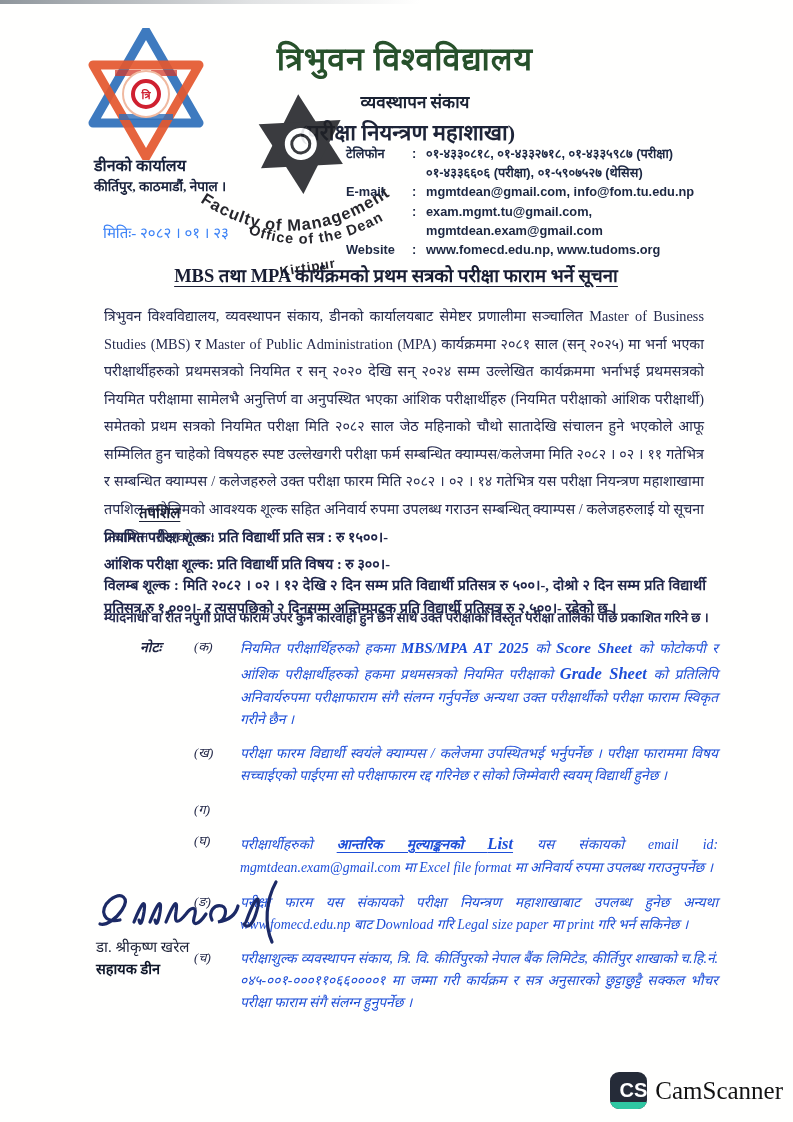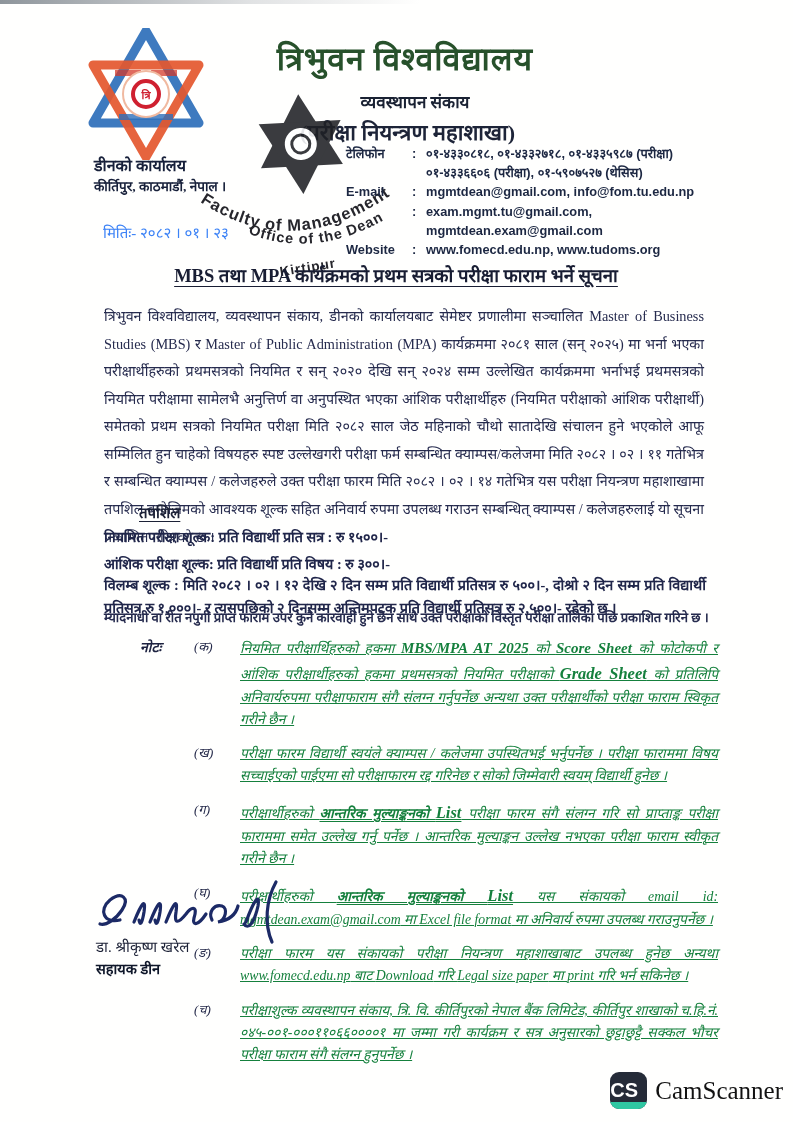--- a/index.html
+++ b/index.html
@@ -42,33 +42,33 @@
   .fee2{position:absolute;left:104px;top:554px;font-size:14.3px;font-weight:700;color:#20264a;}
   .latefee{position:absolute;left:104px;top:574px;width:602px;font-size:14.4px;font-weight:700;
     line-height:1.58;text-align:justify;color:#20264a;}
   .caution{position:absolute;left:104px;top:608px;width:606px;font-size:13.1px;font-weight:600;
     color:#262b4e;}
   
   .notes{position:absolute;left:140px;top:637px;width:578px;}
   .note-item{display:grid;grid-template-columns:54px 46px 1fr;margin-bottom:13px;}
   .note-lab{font-size:14px;font-weight:700;font-style:italic;color:#1d2240;}
   .note-mk{font-size:13px;font-style:italic;color:#252a4a;}
-  .note-tx{font-size:13.8px;font-style:italic;line-height:1.58;text-align:justify;color:#15803d;text-decoration:underline;}
+  .note-tx{font-size:13.8px;font-style:italic;line-height:1.58;text-align:justify;color:#1d4ed8;}
   .lat{font-family:"Liberation Serif","DejaVu Serif",serif;}
   .bi{font-weight:700;font-style:italic;font-size:15px;}
   .big{font-size:16.5px;}
   .ulb{text-decoration:underline;font-weight:700;text-underline-offset:3px;}
   
   .sig{position:absolute;left:90px;top:876px;}
   .sig-name{position:absolute;left:96px;top:936px;font-size:15px;font-weight:400;color:#1c2136;}
   .sig-role{position:absolute;left:96px;top:958px;font-size:14.5px;font-weight:700;color:#0f172a;}
   
   .wm{position:absolute;right:10px;top:1072px;display:flex;align-items:center;gap:8px;}
   .wm-icon{position:relative;width:37px;height:37px;border-radius:9px;background:#252b38;overflow:hidden;}
-  .wm-icon .cs{position:absolute;left:0;top:1px;width:100%;text-align:left;
+  .wm-icon .cs{position:absolute;left:0;top:1px;width:100%;text-align:right;
     font-family:"Liberation Sans",sans-serif;font-size:20px;font-weight:800;color:#ffffff;line-height:34px;}
   .wm-icon .teal{position:absolute;left:0;bottom:0;width:100%;height:7px;background:#2fc7a2;}
   .wm-label{font-family:"Liberation Serif",serif;font-size:25px;color:#121212;}
 </style>
 </head>
 <body>
 
 <div class="page">
   <div class="scan-edge"></div>
 
@@ -160,21 +160,20 @@
       <div class="note-tx"><span>नियमित परीक्षार्थिहरुको हकमा </span><span class="lat bi">MBS/MPA AT 2025</span><span> को </span><span class="lat bi">Score Sheet</span><span> को फोटोकपी र आंशिक परीक्षार्थीहरुको हकमा प्रथमसत्रको नियमित परीक्षाको </span><span class="lat bi big">Grade Sheet</span><span> को प्रतिलिपि अनिवार्यरुपमा परीक्षाफाराम संगै संलग्न गर्नुपर्नेछ अन्यथा उक्त परीक्षार्थीको परीक्षा फाराम स्विकृत गरीने छैन ।</span></div>
     </div>
     <div class="note-item">
       <span class="note-lab"></span>
       <span class="note-mk">(ख)</span>
       <div class="note-tx"><span>परीक्षा फारम विद्यार्थी स्वयंले क्याम्पस / कलेजमा उपस्थितभई भर्नुपर्नेछ । परीक्षा फाराममा विषय सच्चाईएको पाईएमा सो परीक्षाफारम रद्द गरिनेछ र सोको जिम्मेवारी स्वयम् विद्यार्थी हुनेछ ।</span></div>
     </div>
     <div class="note-item">
       <span class="note-lab"></span>
       <span class="note-mk">(ग)</span>
-      <div class="note-tx"><span>परीक्षार्थीहरुको </span><span class="ulb">आन्तरिक मुल्याङ्कनको </span><span class="lat bi big ulb">List</span><span> परीक्षा फारम संगै संलग्न गरि सो प्राप्ताङ्क परीक्षा फाराममा समेत उल्लेख गर्नु पर्नेछ । आन्तरिक मुल्याङ्कन उल्लेख नभएका परीक्षा फाराम स्वीकृत गरीने छैन ।</span></div>
     </div>
     <div class="note-item">
       <span class="note-lab"></span>
       <span class="note-mk">(घ)</span>
       <div class="note-tx"><span>परीक्षार्थीहरुको </span><span class="ulb">आन्तरिक मुल्याङ्कनको </span><span class="lat bi big ulb">List</span><span> यस संकायको </span><span class="lat">email id: mgmtdean.exam@gmail.com</span><span> मा </span><span class="lat">Excel file format</span><span> मा अनिवार्य रुपमा उपलब्ध गराउनुपर्नेछ ।</span></div>
     </div>
     <div class="note-item">
       <span class="note-lab"></span>
       <span class="note-mk">(ङ)</span>
       <div class="note-tx"><span>परीक्षा फारम यस संकायको परीक्षा नियन्त्रण महाशाखाबाट उपलब्ध हुनेछ अन्यथा </span><span class="lat">www.fomecd.edu.np</span><span> बाट </span><span class="lat">Download</span><span> गरि </span><span class="lat">Legal size paper</span><span> मा </span><span class="lat">print</span><span> गरि भर्न सकिनेछ ।</span></div>

